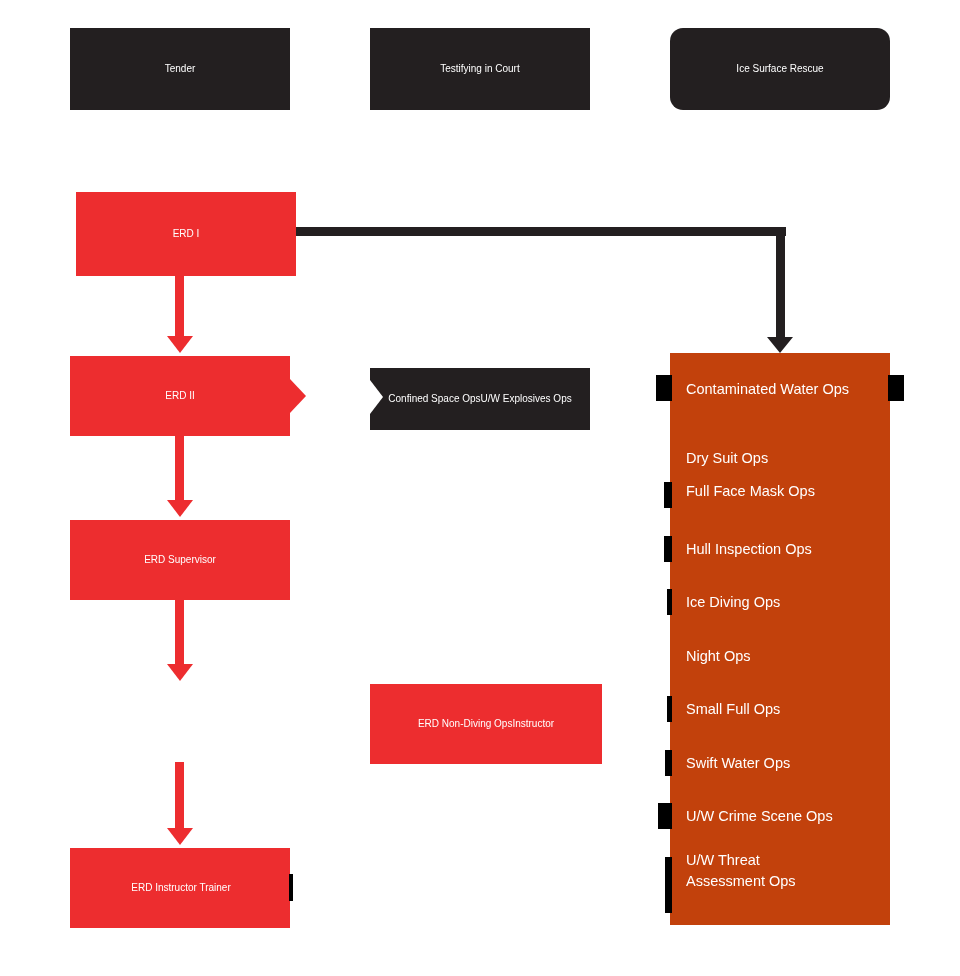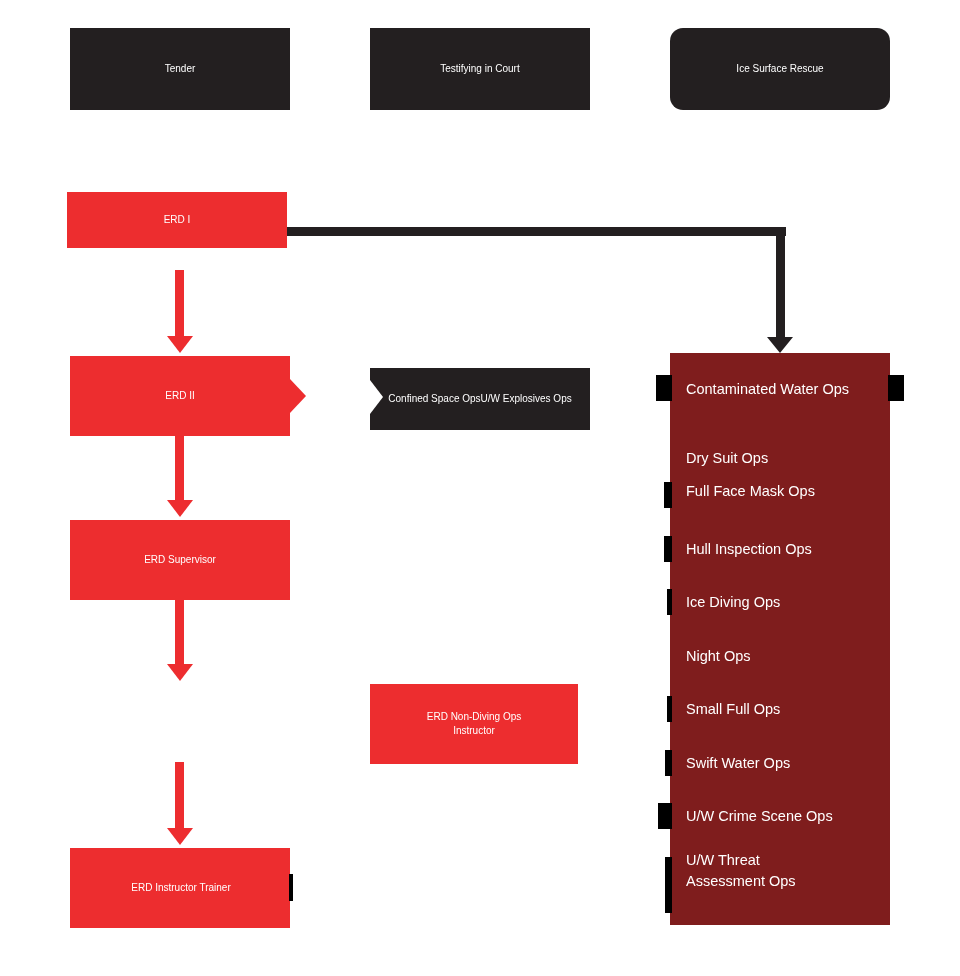--- a/index.html
+++ b/index.html
@@ -58,21 +58,21 @@
     z-index:2;
   }
   .arrow-down.red{border-top:17px solid #ED2D2F;}
   .arrow-down.dark{border-top:16px solid #231F20;}
 
   
   #ops-list{
     position:absolute;
     left:670px;top:353px;
     width:220px;height:572px;
-    background:#7f1d1d;
+    background:#c2410c;
     z-index:3;
   }
   .ops-item{
     position:absolute;
     left:16px;
     width:196px;
     color:#ffffff;
     font-size:14.5px;
     line-height:1.45;
   }
@@ -108,21 +108,21 @@
 
   <div class="conn" style="left:175px;top:434px;width:9px;height:68px;"></div>
   <div class="arrow-down red" style="left:167px;top:500px;"></div>
 
   <div class="conn" style="left:175px;top:598px;width:9px;height:68px;"></div>
   <div class="arrow-down red" style="left:167px;top:664px;"></div>
 
   <div class="conn" style="left:175px;top:762px;width:9px;height:68px;"></div>
   <div class="arrow-down red" style="left:167px;top:828px;"></div>
 
-  <div class="box box-red" style="left:67px;top:192px;width:220px;height:56px;">
+  <div class="box box-red" style="left:76px;top:192px;width:220px;height:84px;">
     <span>ERD I</span>
   </div>
 
   <div class="box box-red" style="left:70px;top:356px;width:220px;height:80px;">
     <span>ERD II</span>
   </div>
   <div class="chev-right" style="left:290px;top:379px;"></div>
 
   <div class="box box-red" style="left:70px;top:520px;width:220px;height:80px;">
     <span>ERD Supervisor</span>
@@ -133,21 +133,21 @@
     <span>ERD Instructor Trainer</span>
   </div>
   <div class="nub" style="left:289px;top:874px;width:4px;height:27px;"></div>
 
   <div class="box box-dark" style="left:370px;top:368px;width:220px;height:62px;flex-direction:row;">
     <span>Confined Space Ops</span>
     <span>U/W Explosives Ops</span>
   </div>
   <div class="chev-notch" style="left:370px;top:380px;"></div>
 
-  <div class="box box-red" style="left:370px;top:684px;width:208px;height:80px;flex-direction:column;">
+  <div class="box box-red" style="left:370px;top:684px;width:232px;height:80px;flex-direction:row;">
     <span>ERD Non-Diving Ops</span>
     <span>Instructor</span>
   </div>
 
   <div id="ops-list">
     <div class="ops-item" style="top:26px;"><span>Contaminated Water Ops</span></div>
     <div class="ops-item" style="top:95px;"><span>Dry Suit Ops</span></div>
     <div class="ops-item" style="top:128px;"><span>Full Face Mask Ops</span></div>
     <div class="ops-item" style="top:186px;"><span>Hull Inspection Ops</span></div>
     <div class="ops-item" style="top:239px;"><span>Ice Diving Ops</span></div>

